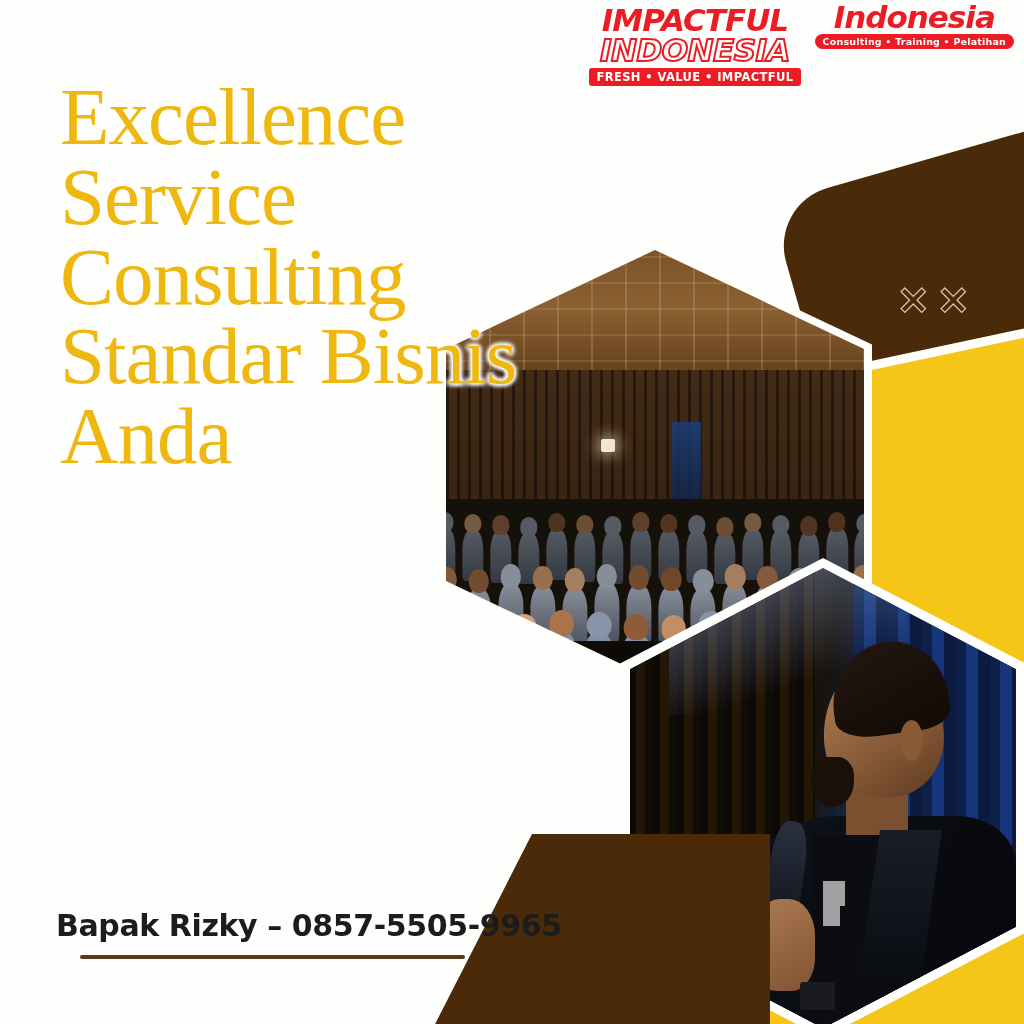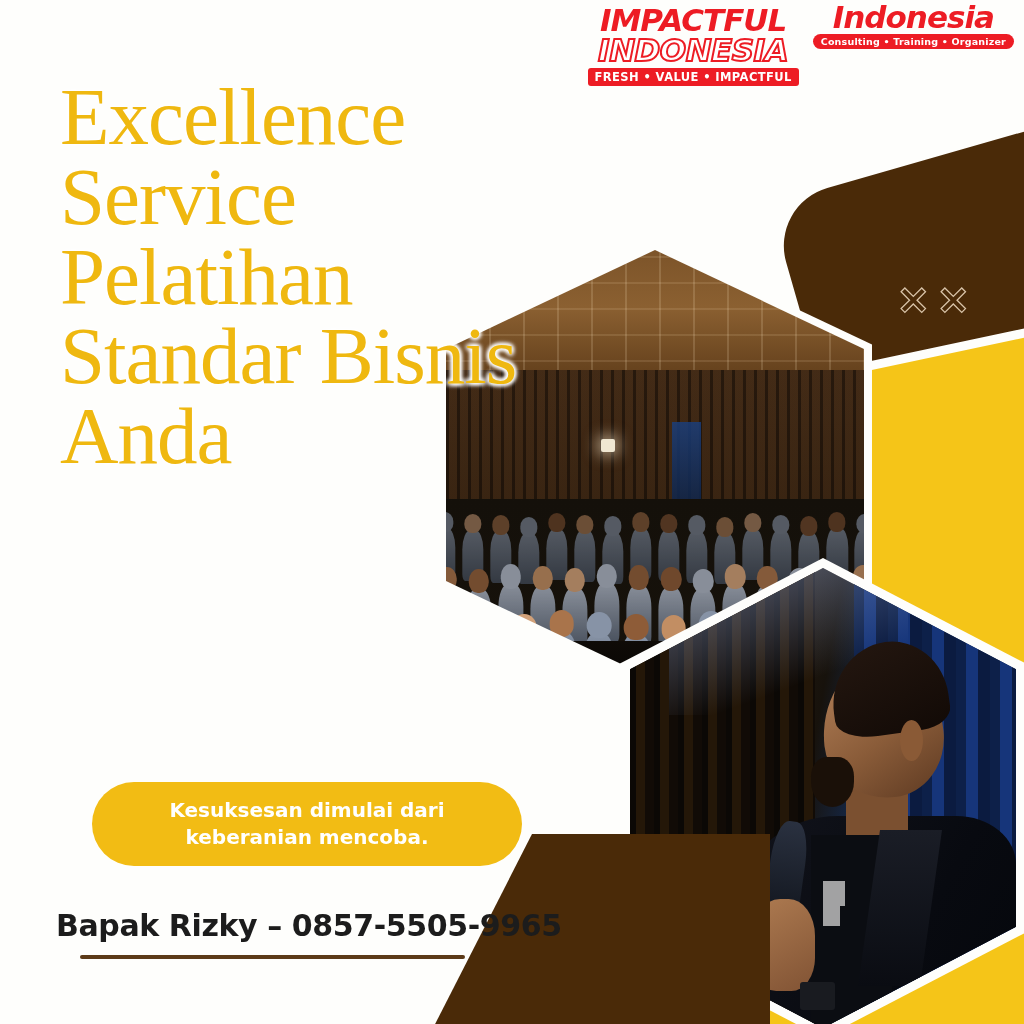--- a/index.html
+++ b/index.html
@@ -513,34 +513,31 @@
   <div class="shape" id="brown-wedge"></div>
 
   <div id="logos">
     <div class="logo">
       <div id="ob-word">IMPACTFUL</div>
       <div id="ob-word2">INDONESIA</div>
       <div id="ob-bar">FRESH • VALUE • IMPACTFUL</div>
     </div>
     <div class="logo">
       <div id="tips-word2">Indonesia</div>
-      <div id="tips-bar">Consulting • Training • Organizer</div>
+      <div id="tips-bar">Consulting • Training • Pelatihan</div>
     </div>
   </div>
 
   <div id="headline">
     <span class="ln">Excellence</span>
     <span class="ln">Service</span>
-    <span class="ln">Pelatihan</span>
+    <span class="ln">Consulting</span>
     <span class="ln">Standar Bisnis</span>
     <span class="ln">Anda</span>
   </div>
 
-  <div id="quote-pill">
-    <div id="quote-text">Kesuksesan dimulai dari keberanian mencoba.</div>
-  </div>
 
   <div id="contact-wrap">
     <div id="contact-text">Bapak Rizky – 0857-5505-9965</div>
     <div id="contact-rule"></div>
   </div>
 
 </div>
 
 </body></html>

